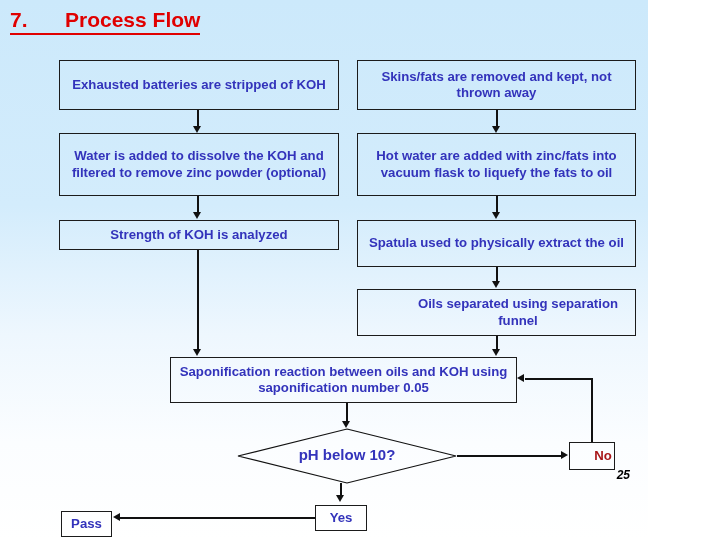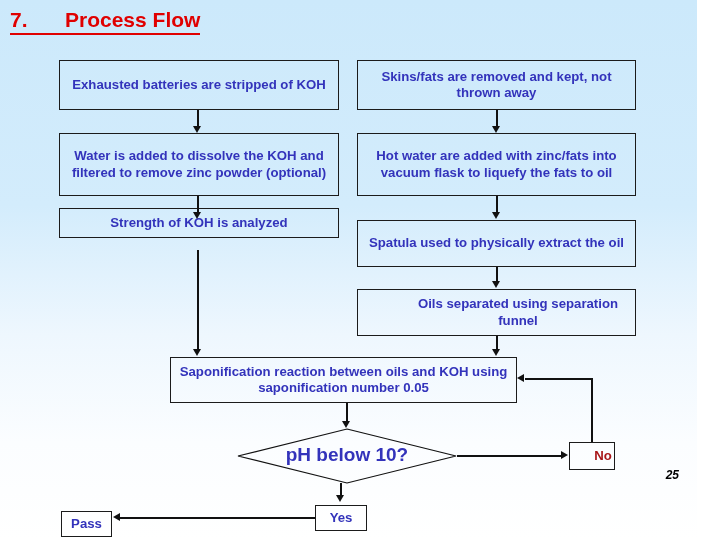--- a/index.html
+++ b/index.html
@@ -7,21 +7,21 @@
     padding: 0;
   }
   body {
     width: 720px;
     height: 540px;
     overflow: hidden;
     font-family: "Liberation Sans", sans-serif;
   }
   #slide {
     position: relative;
-    width: 697px;
+    width: 648px;
     height: 540px;
     background: linear-gradient(to bottom, #cce9fb 0%, #d3ecfc 38%, #eef7fe 62%, #fbfdff 82%, #ffffff 100%);
     overflow: hidden;
   }
 
   
   #title-wrap {
     position: absolute;
     left: 10px;
     top: 8px;
@@ -68,21 +68,21 @@
   }
   #decision-diamond svg { display: block; }
   #decision-label {
     position: absolute;
     left: 237px;
     top: 447px;
     width: 220px;
     text-align: center;
     color: #3333bb;
     font-weight: bold;
-    font-size: 19px;
+    font-size: 15px;
     line-height: 16px;
   }
 
   
   .vline {
     position: absolute;
     width: 0;
     border-left: 2px solid #111;
   }
   .hline {
@@ -129,21 +129,21 @@
 <div id="slide">
 
   <div id="title-wrap">
     <span class="title-num">7.</span><span class="title-text">Process Flow</span>
   </div>
 
   <div class="fbox" style="left:59px; top:60px; width:280px; height:50px;">Exhausted batteries are stripped of KOH</div>
 
   <div class="fbox" style="left:59px; top:133px; width:280px; height:63px;">Water is added to dissolve the KOH and filtered to remove zinc powder (optional)</div>
 
-  <div class="fbox" style="left:59px; top:208px; width:280px; height:30px;text-align:right;">Strength of KOH is analyzed</div>
+  <div class="fbox" style="left:59px; top:220px; width:280px; height:30px;text-align:right;">Strength of KOH is analyzed</div>
 
   <div class="fbox" style="left:357px; top:60px; width:279px; height:50px;">Skins/fats are removed and kept, not thrown away</div>
 
   <div class="fbox" style="left:357px; top:133px; width:279px; height:63px;">Hot water are added with zinc/fats into vacuum flask to liquefy the fats to oil</div>
 
   <div class="fbox" style="left:357px; top:220px; width:279px; height:47px;">Spatula used to physically extract the oil</div>
 
   <div class="fbox" style="left:357px; top:289px; width:279px; height:47px;padding-left:48px;">Oils separated using separation funnel</div>
 
   <div class="fbox" style="left:170px; top:357px; width:347px; height:46px;">Saponification reaction between oils and KOH using saponification number 0.05</div>

